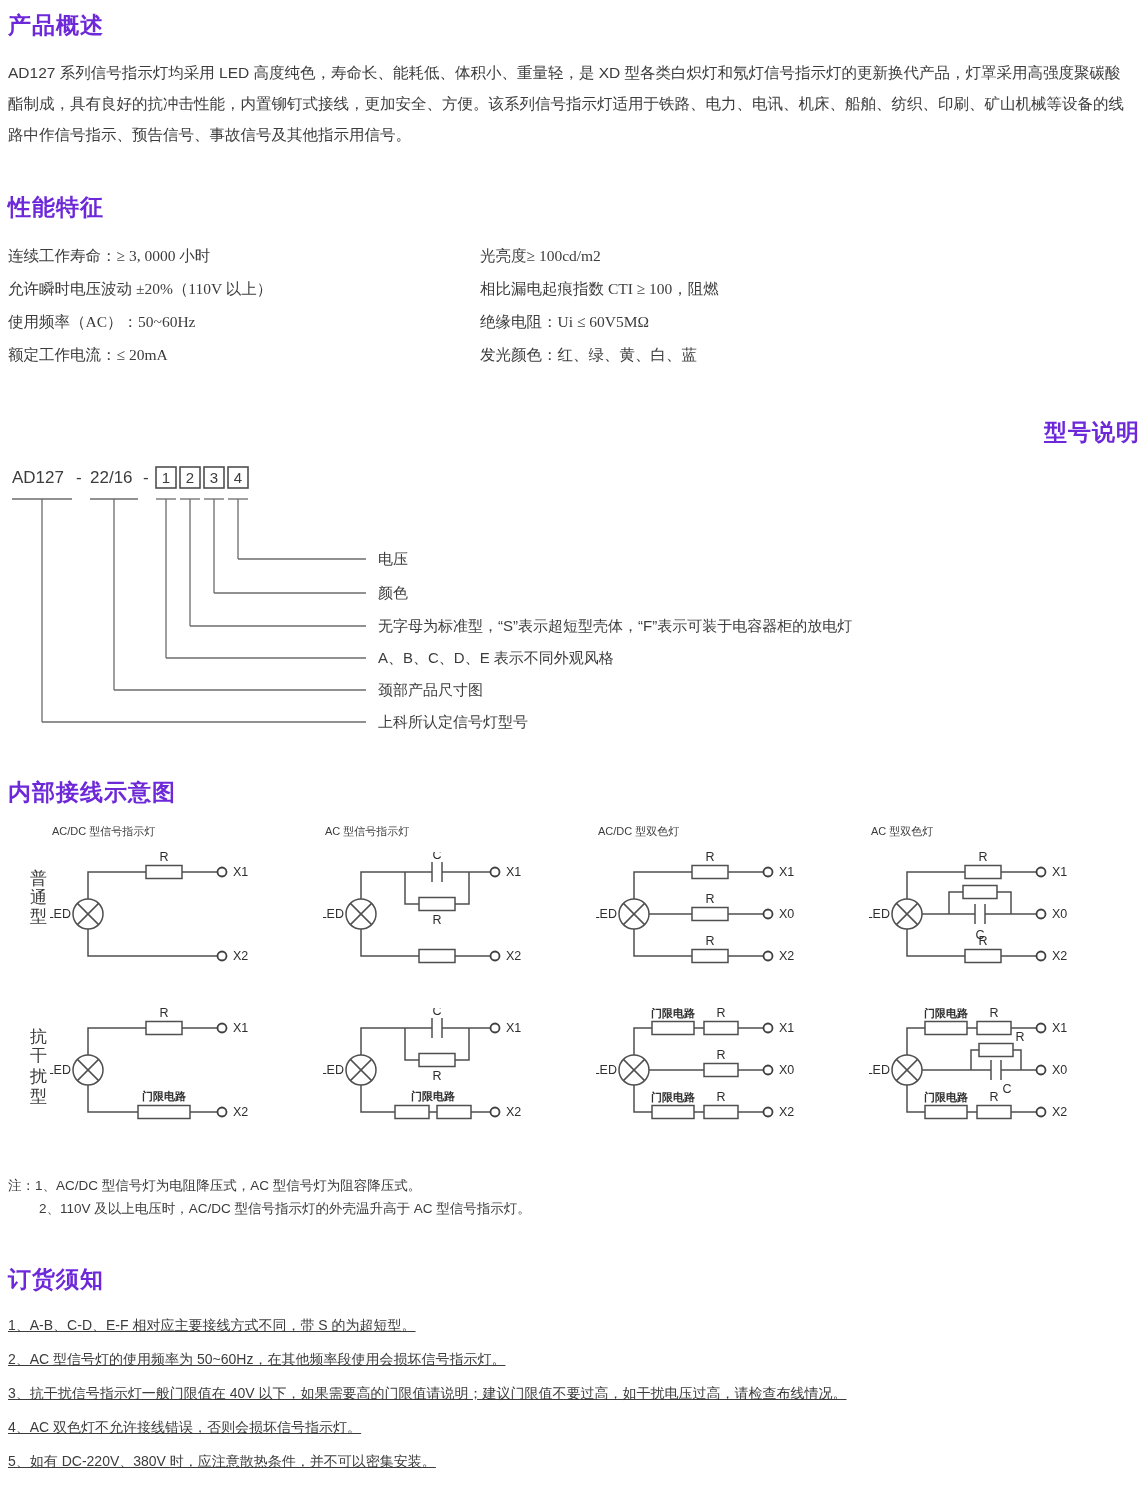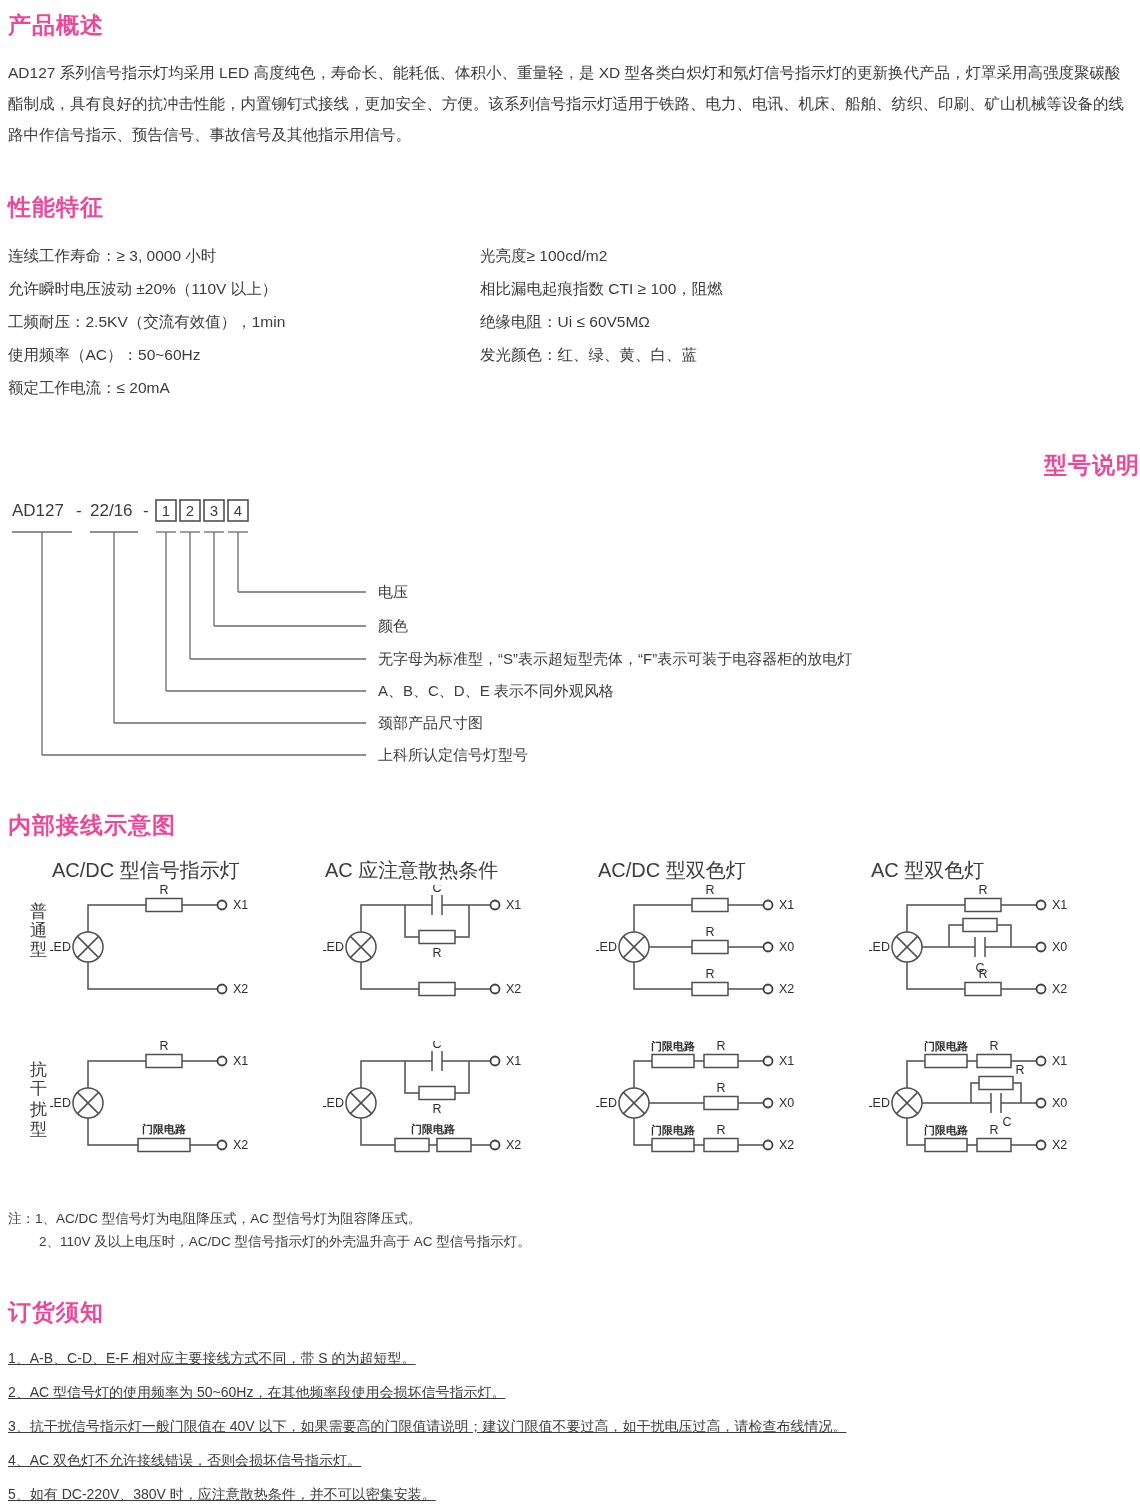--- a/index.html
+++ b/index.html
@@ -4,35 +4,35 @@
 <style>
   html,body{margin:0;padding:0;background:#ffffff;}
   body{
     width:1140px;
     font-family:"Liberation Sans","DejaVu Sans",sans-serif;
     color:#3c3c3c;
     padding:10px 0 20px 8px;
     box-sizing:border-box;
   }
   .h{
-    color:#ec4899;
+    color:#6d28d9;
     font-size:23px;
     font-weight:700;
     margin:0 0 16px 0;
     letter-spacing:1px;
   }
   
   .overview-body{
     font-size:15.5px;
     line-height:31px;
     width:1124px;
     margin:6px 0 42px 0;
   }
   
-  .features{margin-bottom:46px;}
+  .features{margin-bottom:46px;font-family:Liberation Serif, serif;}
   .spec-cols{display:grid;grid-template-columns:472px auto;}
   .spec-line{font-size:15.5px;line-height:33px;white-space:nowrap;}
   
   .model{margin-bottom:34px;text-align:right;}
   .model svg text{font-family:"Liberation Sans","DejaVu Sans",sans-serif;fill:#3c3c3c;}
   .ml{stroke:#6b6b6b;stroke-width:1.3;}
   .mbox{fill:#ffffff;stroke:#4f4f4f;stroke-width:1.6;}
   .mtxt{font-size:17px;fill:#3f3f3f;}
   .mdig{font-size:15px;fill:#3f3f3f;}
   .mlbl{font-size:15px;fill:#3c3c3c;}
@@ -44,21 +44,21 @@
   .rowlabel{
     writing-mode:vertical-rl;
     text-orientation:upright;
     letter-spacing:20px;
     font-size:17px;
     color:#3a3a3a;
     margin-left:6px;
   }
   .rowlabel.normal{margin-top:30px;}
   .rowlabel.anti{margin-top:6px;}
-  .wtitle{font-size:20px;color:#3c3c3c;height:22px;margin:0 0 6px 2px;white-space:nowrap;}
+  .wtitle{font-size:11px;color:#3c3c3c;height:22px;margin:0 0 6px 2px;white-space:nowrap;}
   .circ text{font-family:"Liberation Sans","DejaVu Sans",sans-serif;}
   .cl{stroke:#4f4f4f;stroke-width:1.5;fill:none;}
   .cc{fill:#ffffff;stroke:#4f4f4f;stroke-width:1.5;}
   .tm{fill:#ffffff;stroke:#3f3f3f;stroke-width:1.8;}
   .ct{font-size:12.5px;fill:#2e2e2e;}
   .ctb{font-size:11px;font-weight:700;fill:#2e2e2e;}
   .notes{margin-top:32px;font-size:13.5px;line-height:23px;color:#3c3c3c;}
   .notes .n2{padding-left:31px;}
   
   .ordering{margin-top:44px;}
@@ -72,21 +72,20 @@
   <h1 class="h">产品概述</h1>
   <p class="overview-body">AD127 系列信号指示灯均采用 LED 高度纯色，寿命长、能耗低、体积小、重量轻，是 XD 型各类白炽灯和氖灯信号指示灯的更新换代产品，灯罩采用高强度聚碳酸酯制成，具有良好的抗冲击性能，内置铆钉式接线，更加安全、方便。该系列信号指示灯适用于铁路、电力、电讯、机床、船舶、纺织、印刷、矿山机械等设备的线路中作信号指示、预告信号、事故信号及其他指示用信号。</p>
 </section>
 
 <section class="features">
   <h1 class="h">性能特征</h1>
   <div class="spec-cols">
     <div>
       <div class="spec-line">连续工作寿命：≥ 3, 0000 小时</div>
       <div class="spec-line">允许瞬时电压波动 ±20%（110V 以上）</div>
-      <div class="spec-line">工频耐压：2.5KV（交流有效值），1min</div>
       <div class="spec-line">使用频率（AC）：50~60Hz</div>
       <div class="spec-line">额定工作电流：≤ 20mA</div>
     </div>
     <div>
       <div class="spec-line">光亮度≥ 100cd/m2</div>
       <div class="spec-line">相比漏电起痕指数 CTI ≥ 100，阻燃</div>
       <div class="spec-line">绝缘电阻：Ui ≤ 60V5MΩ</div>
       <div class="spec-line">发光颜色：红、绿、黄、白、蓝</div>
     </div>
   </div>
@@ -166,21 +165,21 @@
         </g>
         <text class="ct" x="21" y="66" text-anchor="end">LED</text>
         <circle class="tm" cx="172" cy="20" r="4.5"></circle>
         <text class="ct" x="183" y="24">X1</text>
         <circle class="tm" cx="172" cy="104" r="4.5"></circle>
         <text class="ct" x="183" y="108">X2</text>
       </svg>
     </div>
 
     <div class="wcell">
-      <div class="wtitle">AC 应注意散热条件</div>
+      <div class="wtitle">AC 型信号指示灯</div>
       <svg class="circ" width="215" height="130" viewBox="0 0 215 130">
         <g>
           <path class="cl" d="M38 47 V20 H109"></path>
           <path class="cl" d="M119 20 H168"></path>
           <path class="cl" d="M82 20 V52 H146 V20"></path>
           <path class="cl" d="M38 77 V104 H168"></path>
         </g>
         <g>
           <line class="cl" x1="109" y1="10" x2="109" y2="30"></line>
           <line class="cl" x1="119" y1="10" x2="119" y2="30"></line>

